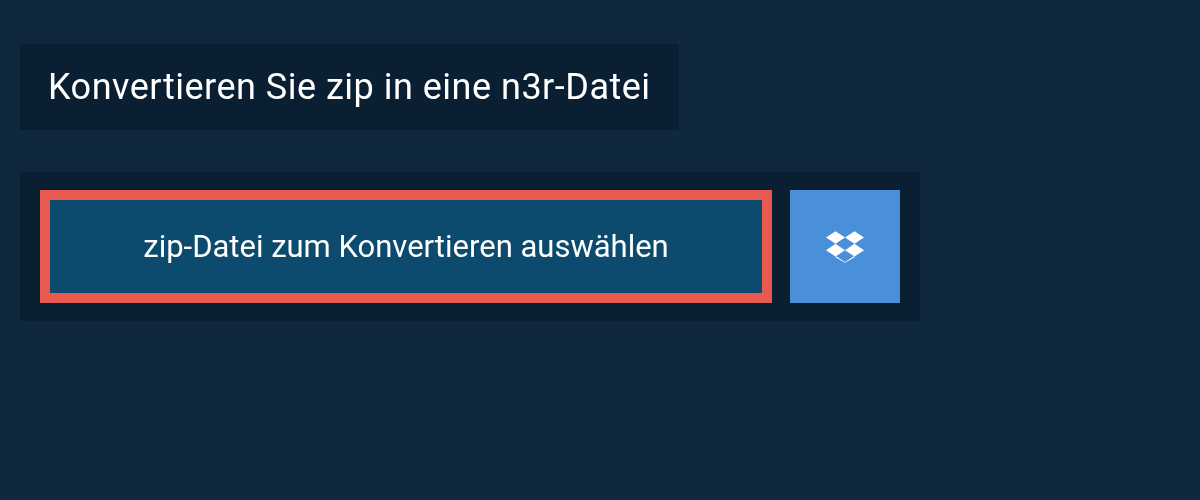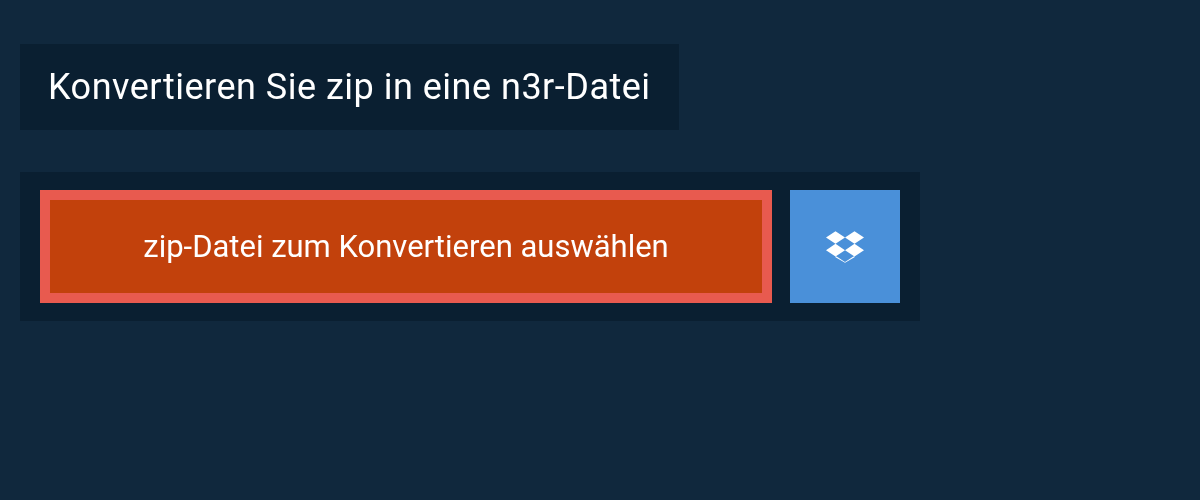--- a/index.html
+++ b/index.html
@@ -33,21 +33,21 @@
       margin-left: 20px;
       margin-top: 42px;
       padding: 18px 20px;
       width: 900px;
       display: flex;
       gap: 18px;
       align-items: stretch;
     }
     .select-file-button {
       flex: 1;
-      background-color: #c2410c;
+      background-color: #0c4a6e;
       border: 10px solid #e85a4f;
       padding: 28px 20px;
       display: flex;
       align-items: flex-end;
       justify-content: center;
       cursor: pointer;
     }
     .select-file-label {
       color: #ffffff;
       font-size: 31px;

